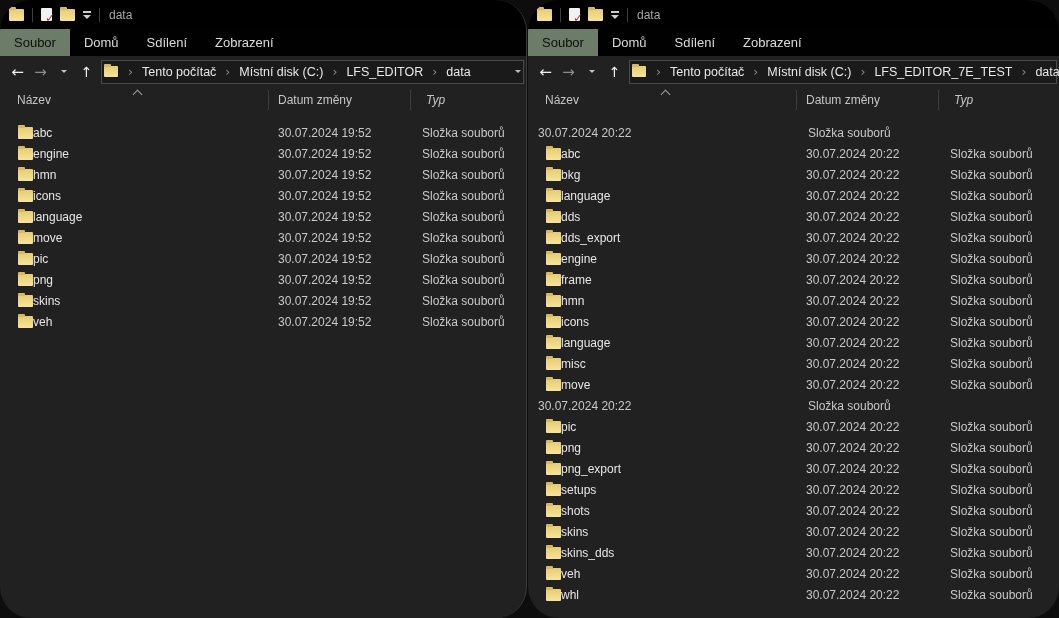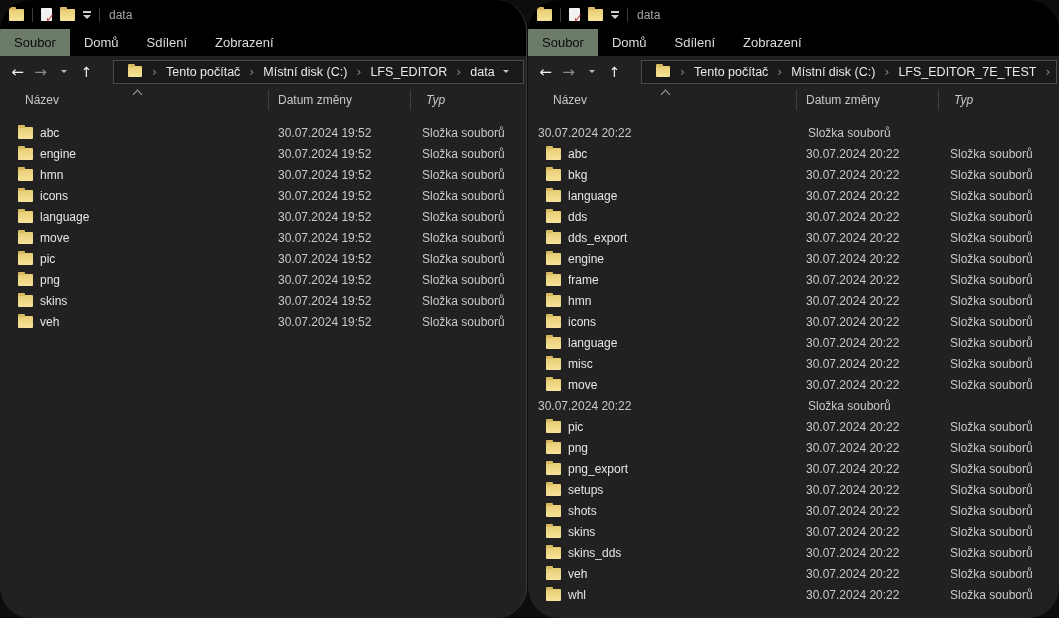--- a/index.html
+++ b/index.html
@@ -39,40 +39,40 @@
   
   .tabrow { height:27px; background:#010101; display:flex; align-items:stretch; font-size:13px; }
   .tab { display:flex; align-items:center; padding:0 14px; color:#dcdcdc; }
   .tab.active { background:#6d7c68; color:#0c0c0c; }
 
   
   .addrrow { height:31px; display:flex; align-items:center; padding:0 2px 0 6px; background:#212121; }
   .nav { display:inline-flex; justify-content:center; align-items:center; width:23px; height:24px;
          font-size:15px; font-family:"DejaVu Sans",sans-serif; flex:0 0 auto; }
   .nav.back { color:#f0f0f0; } .nav.fwd { color:#8b8b8b; } .nav.up { color:#ededed; font-size:14px; }
-  .addrbox { flex:1; height:24px; margin-left:15px; border:1px solid #4a4a4a; background:#1a1a1a;
-             display:flex; align-items:center; padding:0 14px; min-width:0; }
+  .addrbox { flex:1; height:24px; margin-left:3px; border:1px solid #4a4a4a; background:#1a1a1a;
+             display:flex; align-items:center; padding:0 2px; min-width:0; }
   .addrbox .fi-xs { margin-right:1px; }
   .crumb { color:#e8e8e8; font-size:12.5px; white-space:nowrap; }
   .crumb::before { content:"›"; color:#8a8a8a; margin:0 9px; font-family:"DejaVu Sans",sans-serif; }
   .spacer { flex:1; }
 
   
   .headrow { position:relative; height:26px; display:grid; grid-template-columns:268px 142px 1fr;
              align-items:center; color:#c6c6c6; font-size:12px; }
-  .hc-name { padding-left:17px;margin-left:8px; } .hc-date { padding-left:10px; } .hc-type { padding-left:16px;font-style:italic; }
+  .hc-name { padding-left:17px; } .hc-date { padding-left:10px; } .hc-type { padding-left:16px;font-style:italic; }
   .vsep { position:absolute; top:3px; width:1px; height:20px; background:#3e3e3e; }
   .vs1 { left:268px; } .vs2 { left:410px; }
   .sortchev { position:absolute; left:134px; top:4px; width:7px; height:7px;
               border-left:1px solid #a0a0a0; border-top:1px solid #a0a0a0; transform:rotate(45deg); }
 
   
   .filelist { padding-top:9px; }
   .row { display:grid; grid-template-columns:268px 142px 1fr; height:21px; align-items:center; }
-  .cell.name { display:flex; align-items:center; gap:7px; padding-left:18px; color:#e6e6e6;
+  .cell.name { display:flex; align-items:center; padding-left:18px; color:#e6e6e6;
                font-size:12px; min-width:0; }
   .cell.date { padding-left:10px; color:#c8c8c8; font-size:12px; white-space:nowrap; }
   .cell.type { padding-left:12px; color:#c8c8c8; font-size:12px; white-space:nowrap; }
 </style>
 </head>
 <body>
 
 <div class="window" id="win-left">
   <div class="titlebar">
     <span class="fi"></span>

